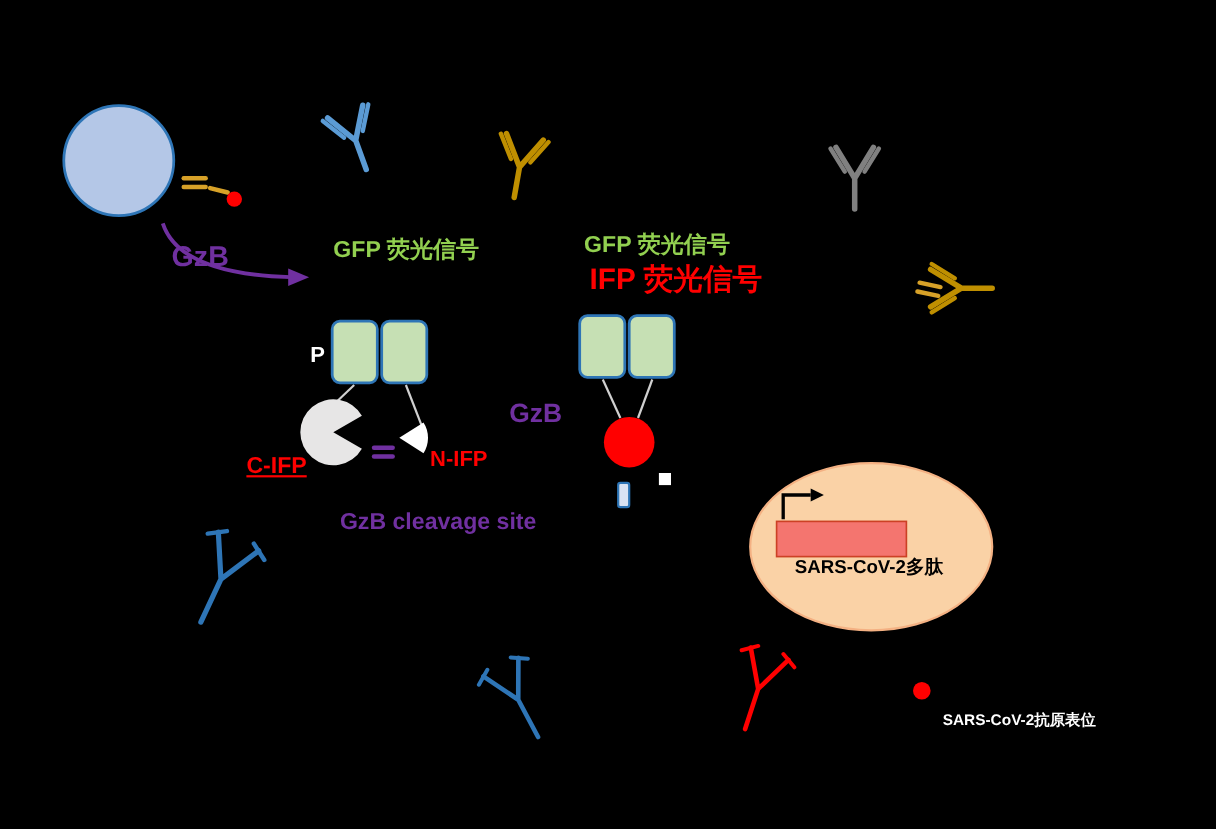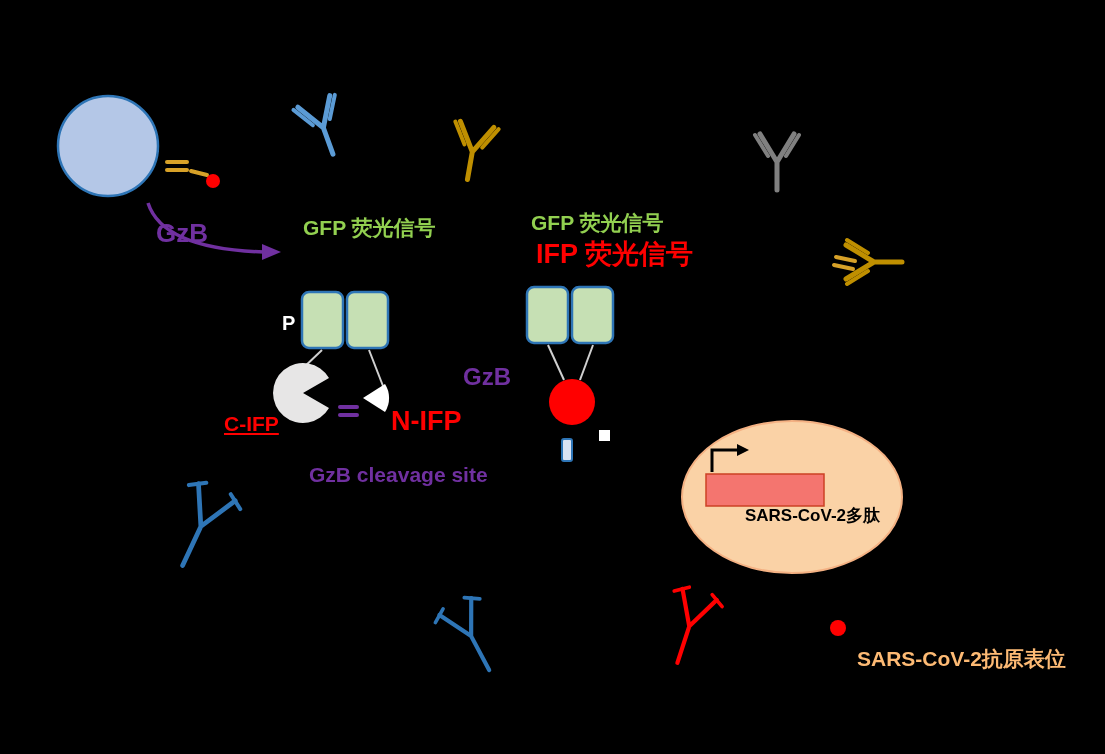--- a/index.html
+++ b/index.html
@@ -114,22 +114,22 @@
   <div class="label" style="left: 303px; top: 216px; font-size: 21px; color: rgb(146, 208, 80);">GFP 荧光信号</div>
 
   <div class="label" style="left: 531px; top: 211px; font-size: 21px; color: rgb(146, 208, 80);">GFP 荧光信号</div>
 
   <div class="label" style="left: 536px; top: 240px; font-size: 27px; color: rgb(255, 0, 0);">IFP 荧光信号</div>
 
   <div class="label" style="left: 282px; top: 312px; font-size: 20px; color: rgb(255, 255, 255);">P</div>
 
   <div class="label" style="left: 224px; top: 412px; font-size: 21px; color: rgb(255, 0, 0); text-decoration: underline;">C-IFP</div>
 
-  <div class="label" style="left: 391px; top: 407px; font-size: 27px; color: rgb(255, 0, 0);">N-IFP</div>
+  <div class="label" style="left: 391px; top: 407px; font-size: 20px; color: rgb(255, 0, 0);">N-IFP</div>
 
   <div class="label" style="left: 309px; top: 431px; font-size: 21px; color: rgb(112, 48, 160); margin-top: 32px;">GzB cleavage site</div>
 
   <div class="label" style="left: 463px; top: 364px; font-size: 24px; color: rgb(112, 48, 160);">GzB</div>
 
-  <div class="label center" style="left: 700px; top: 507px; width: 180px; font-size: 17px; color: rgb(0, 0, 0); text-align: right;">SARS-CoV-2多肽</div>
+  <div class="label center" style="left: 700px; top: 507px; width: 180px; font-size: 17px; color: rgb(0, 0, 0);">SARS-CoV-2多肽</div>
 
-  <div class="label" style="left: 857px; top: 647px; font-size: 21px; color: #fdba74;">SARS-CoV-2抗原表位</div>
+  <div class="label" style="left: 857px; top: 647px; font-size: 14px; color: #ffffff;">SARS-CoV-2抗原表位</div>
 </div>
 
 </body></html>

